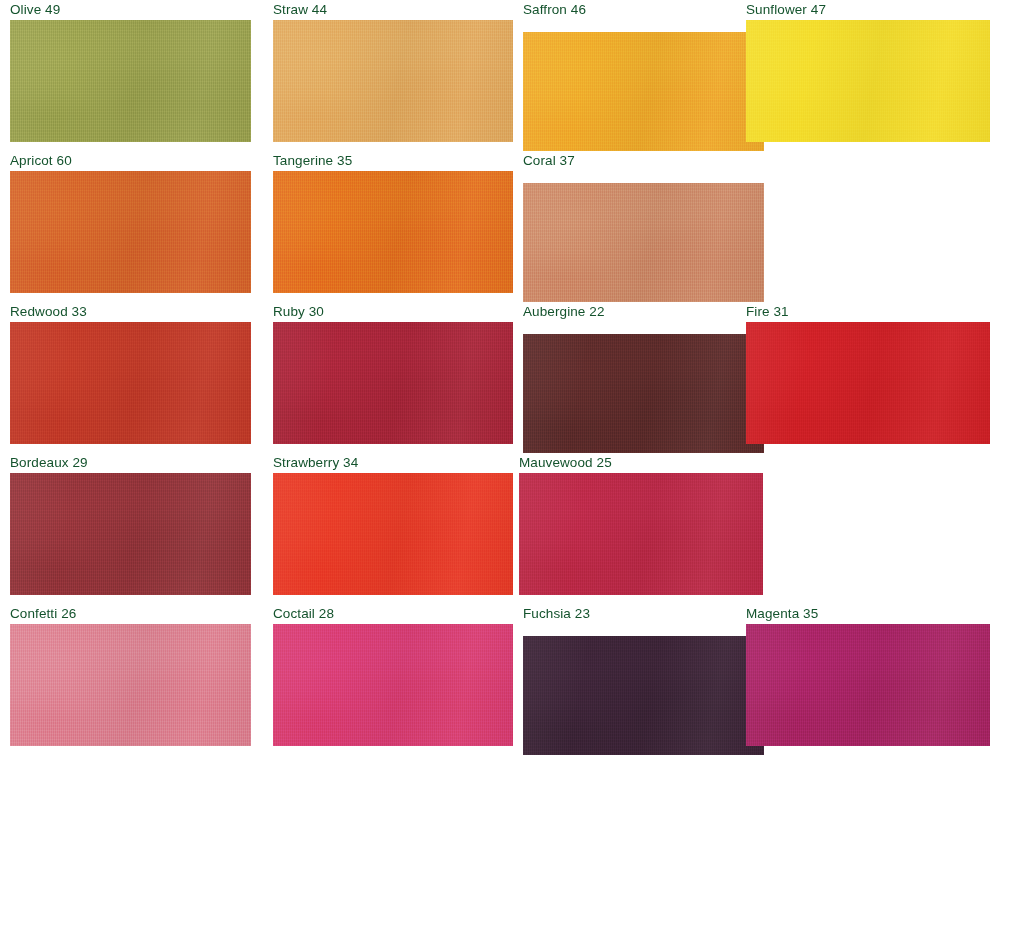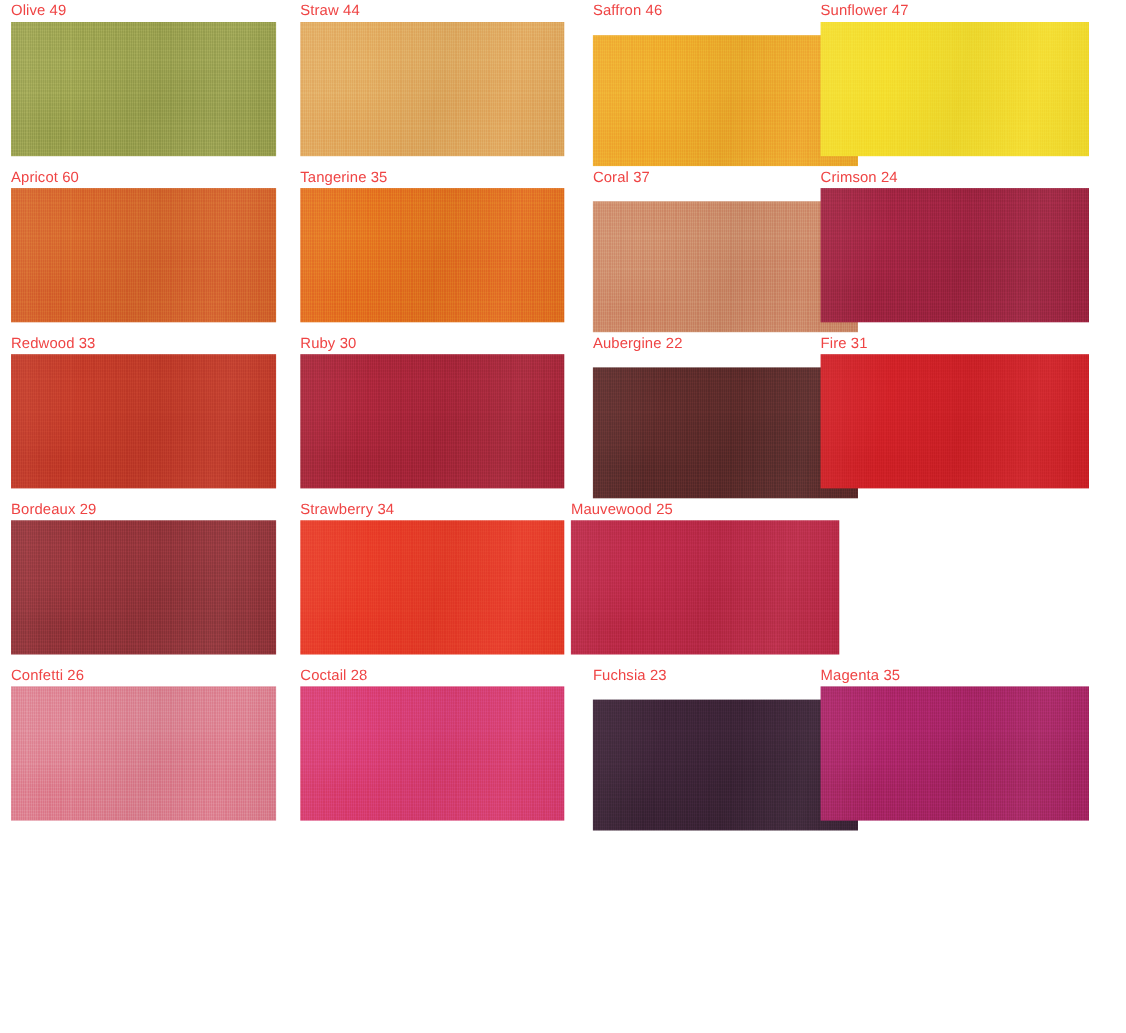--- a/index.html
+++ b/index.html
@@ -31,28 +31,28 @@
     flex-direction: row;
     height: 151px;
   }
   .swatch-cell {
     display: flex;
     flex-direction: column;
     box-sizing: border-box;
   }
   .swatch-cell.col0 { width: 262px; padding-left: 10px; }
   .swatch-cell.col1 { width: 251px; padding-left: 11px; }
-  .swatch-cell.col2 { width: 227px; padding-left: 26px; gap: 12px; }
+  .swatch-cell.col2 { width: 227px; padding-left: 10px; gap: 12px; }
   .swatch-cell.col3 { width: 260px; padding-left: 6px; }
 
   .swatch-label {
     font-size: 13.5px;
     line-height: 20px;
     height: 20px;
-    color: #ef4444;
+    color: #14532d;
     white-space: nowrap;
     letter-spacing: 0.1px;
   }
   .swatch-chip {
     position: relative;
     width: 241px;
     height: 122px;
     overflow: hidden;
     background-repeat: no-repeat;
   }
@@ -147,27 +147,20 @@
             <div class="sheen"></div>
           </div>
         </div>
         <div class="swatch-cell col2">
           <div class="swatch-label">Coral 37</div>
           <div class="swatch-chip" style="background-color: rgb(206, 139, 105);">
             <div class="tex"></div>
             <div class="sheen"></div>
           </div>
         </div>
-        <div class="swatch-cell col3">
-          <div class="swatch-label">Crimson 24</div>
-          <div class="swatch-chip" style="background-color: rgb(158, 35, 64);">
-            <div class="tex"></div>
-            <div class="sheen"></div>
-          </div>
-        </div>
       </div>
       <div class="swatch-row">
         <div class="swatch-cell col0">
           <div class="swatch-label">Redwood 33</div>
           <div class="swatch-chip" style="background-color: rgb(194, 58, 40);">
             <div class="tex"></div>
             <div class="sheen"></div>
           </div>
         </div>
         <div class="swatch-cell col1">

